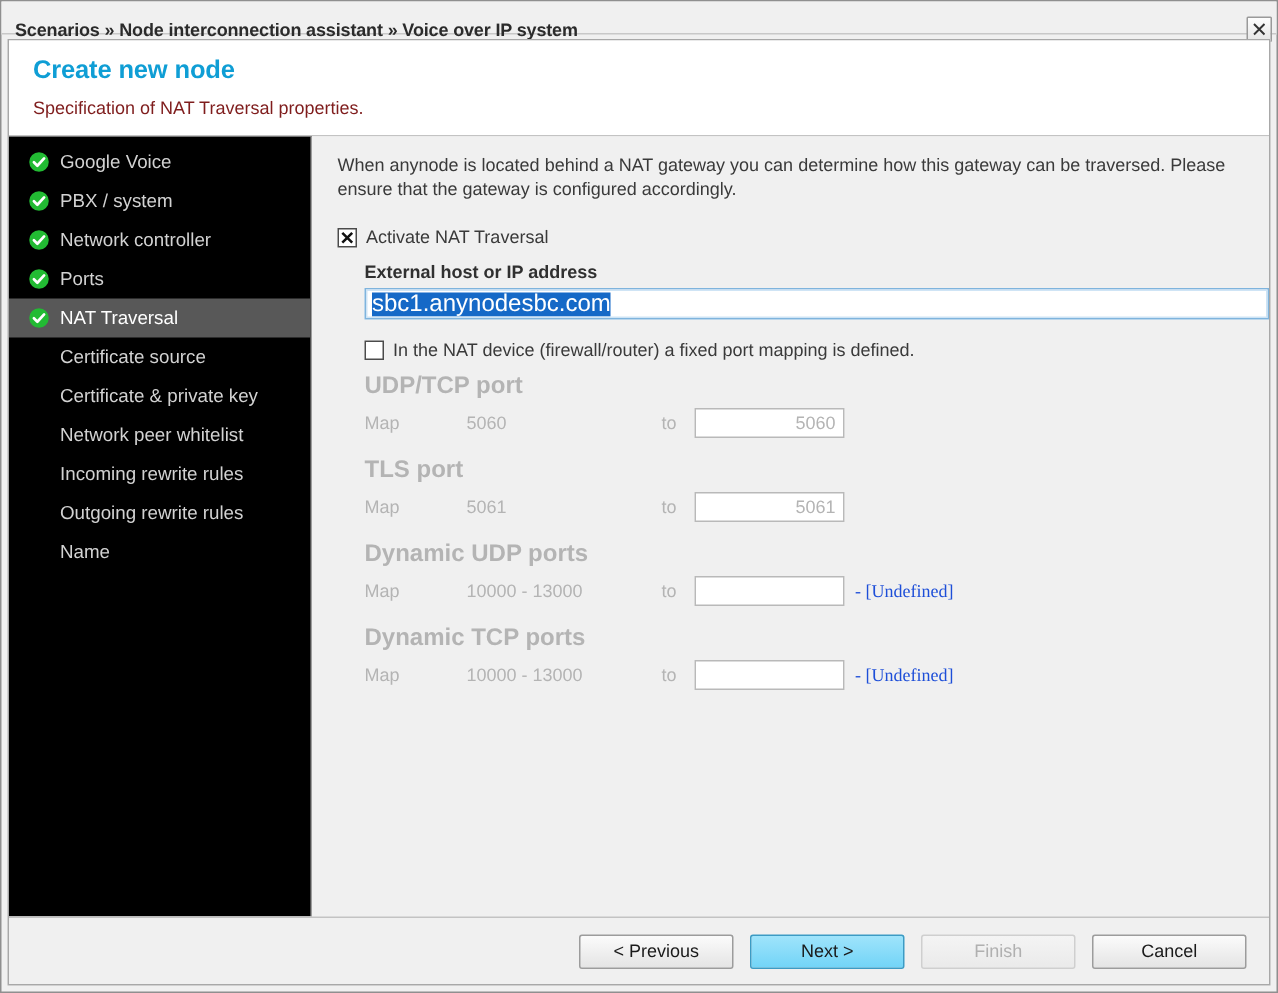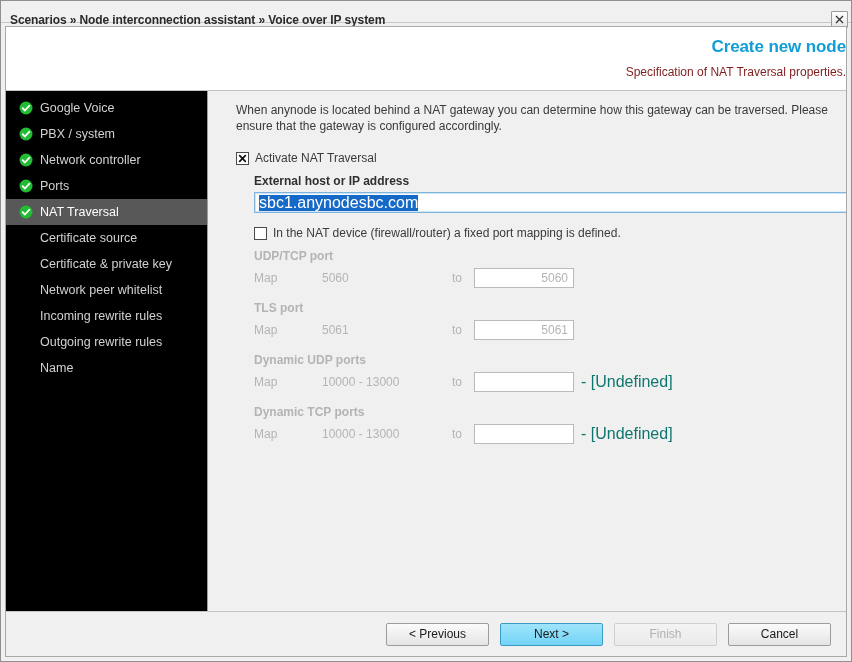--- a/index.html
+++ b/index.html
@@ -72,21 +72,20 @@
     box-sizing: border-box;
     min-height: 0;
   }
 
   
   .header {
     flex: 0 0 auto;
     background: #ffffff;
     padding: 10px 0 11px 16px;
     border-bottom: 1px solid #c3c3c3;
-    text-align: right;
   }
   .header h1 {
     margin: 0 0 8px 0;
     font-size: 17px;
     font-weight: bold;
     color: #0f9ed5;
     letter-spacing: -0.1px;
   }
   .header .subtitle {
     font-size: 12px;
@@ -132,21 +131,21 @@
     align-items: center;
     justify-content: center;
   }
   .nav-ico svg { display: block; }
   .nav-ico.blank { }
 
   
   .content {
     flex: 1 1 auto;
     background: #f0f0f0;
-    padding: 11px 16px 0 28px;
+    padding: 11px 16px 0 17px;
     box-sizing: border-box;
     overflow: hidden;
   }
   .intro {
     font-size: 12px;
     color: #3a3a3a;
     line-height: 16px;
     max-width: 610px;
     margin-bottom: 17px;
   }
@@ -204,21 +203,21 @@
     padding: 1px 0;
     line-height: 14px;
   }
 
   .sub-group {
     margin-left: 18px;
     margin-top: 9px;
   }
   .port-group { margin-bottom: 13px; }
   .port-title {
-    font-size: 12px;
+    font-size: 16px;
     font-weight: bold;
     color: #b4b4b4;
     margin-bottom: 5px;
   }
   .port-row {
     display: flex;
     align-items: center;
     font-size: 12px;
     color: #b4b4b4;
   }
@@ -233,22 +232,23 @@
     background: #ffffff;
     display: flex;
     align-items: center;
     justify-content: flex-end;
     padding: 0 5px;
     font-size: 12px;
     color: #b4b4b4;
   }
   .port-suffix {
     margin-left: 7px;
-    font-size: 16px;
-    color: #0f766e;
+    font-size: 12px;
+    color: #1d4ed8;
+    font-family: Liberation Serif, serif;
   }
 
   
   .footer {
     flex: 0 0 auto;
     background: #f0f0f0;
     border-top: 1px solid #c3c3c3;
     height: 45px;
     display: flex;
     align-items: center;

